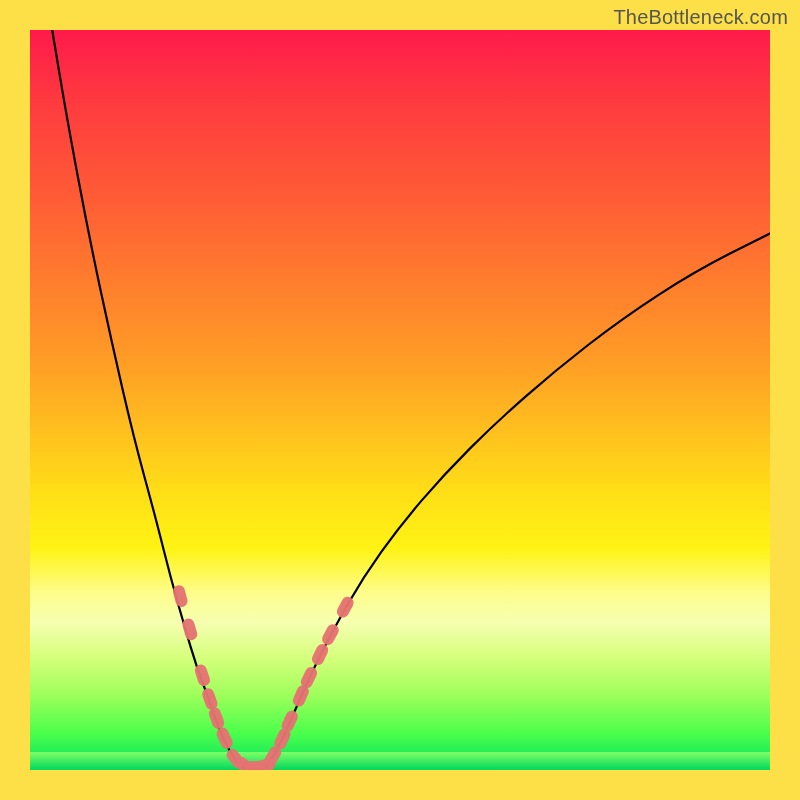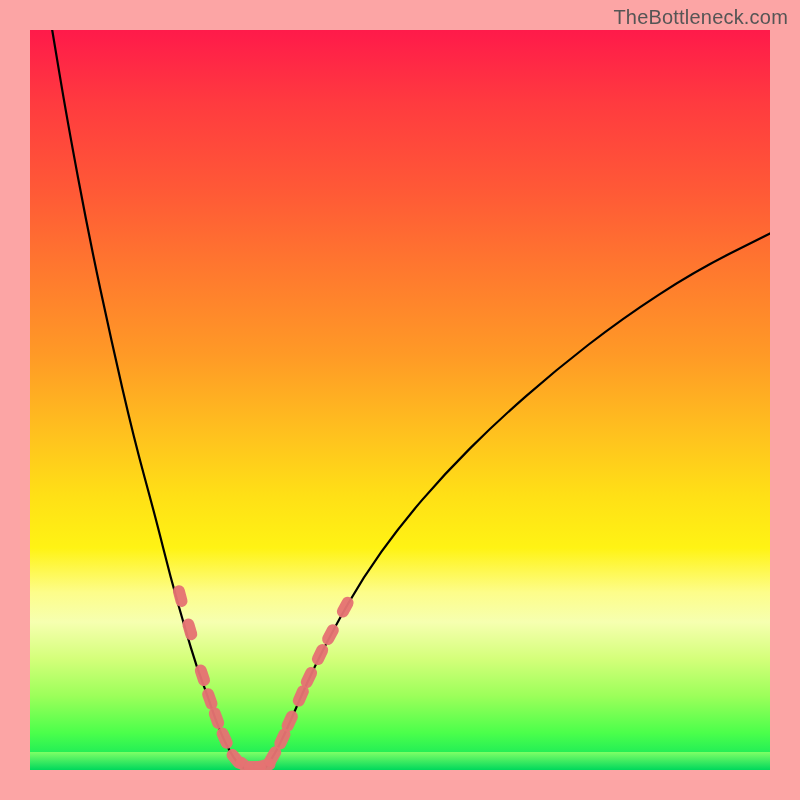--- a/index.html
+++ b/index.html
@@ -8,21 +8,21 @@
     width: 800px;
     height: 800px;
     overflow: hidden;
     background: #000;
     font-family: Arial, Helvetica, sans-serif;
   }
   .frame {
     position: relative;
     width: 800px;
     height: 800px;
-    background: #fca5a5;
+    background: #fde047;
   }
   .plot-area {
     position: absolute;
     left: 30px;
     top: 30px;
     width: 740px;
     height: 740px;
     background: linear-gradient(to bottom,
       #ff1a4a 0%,
       #ff3b3f 10%,

